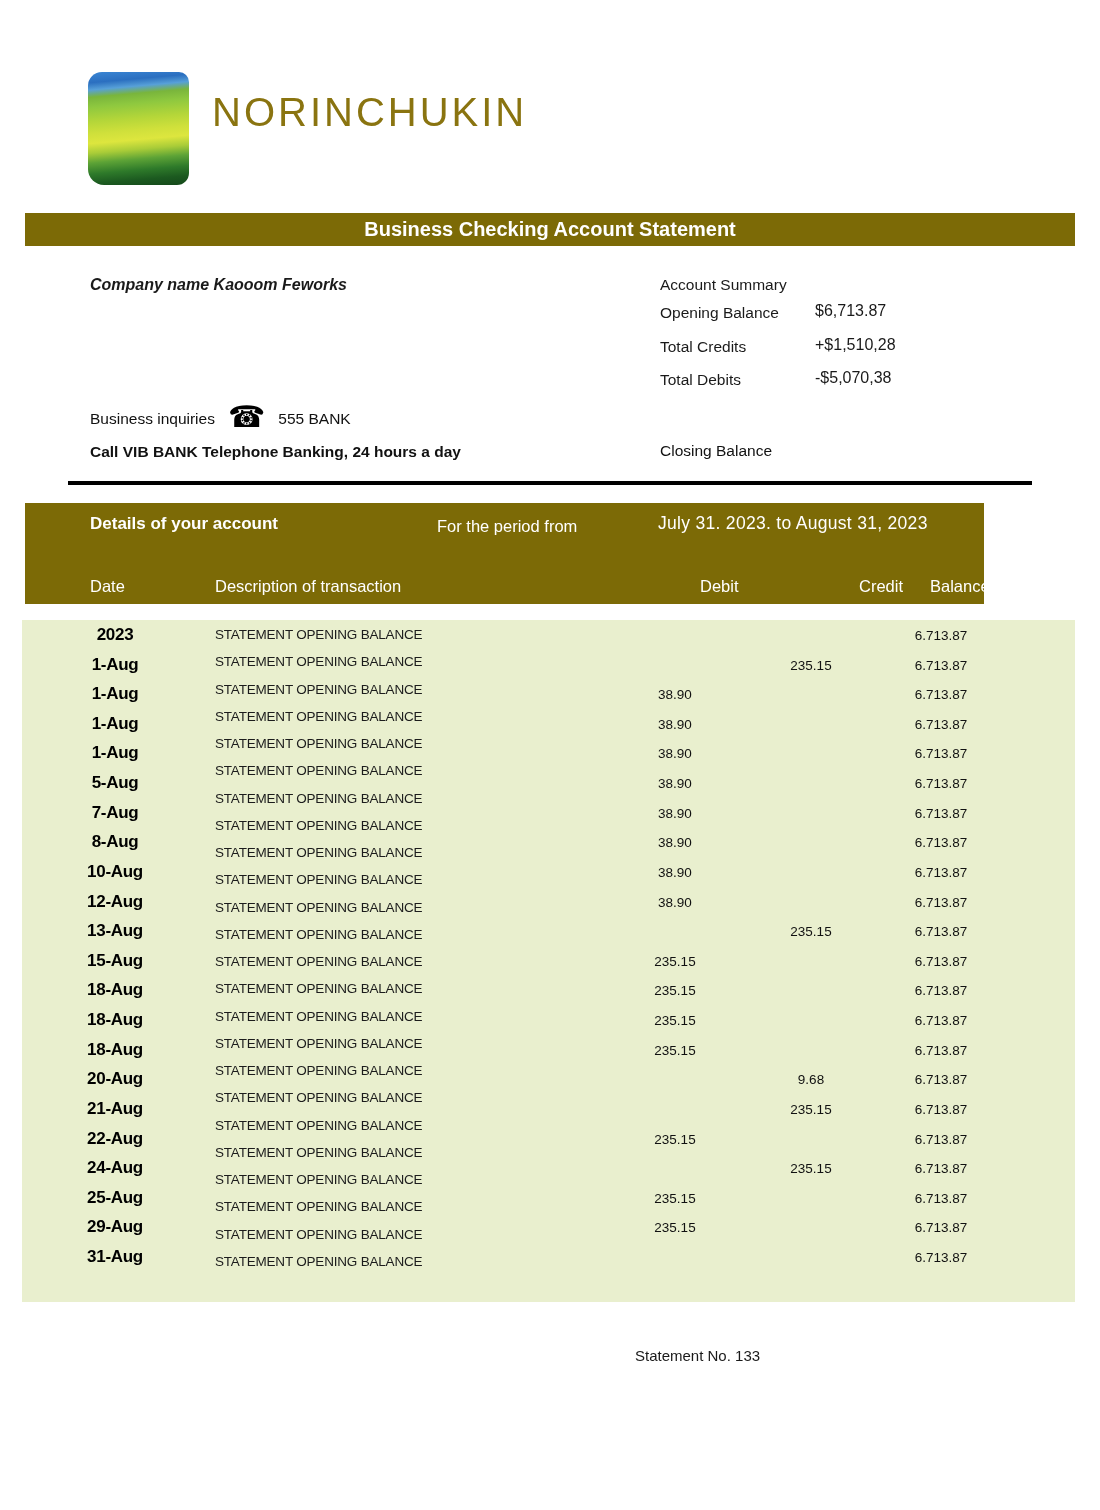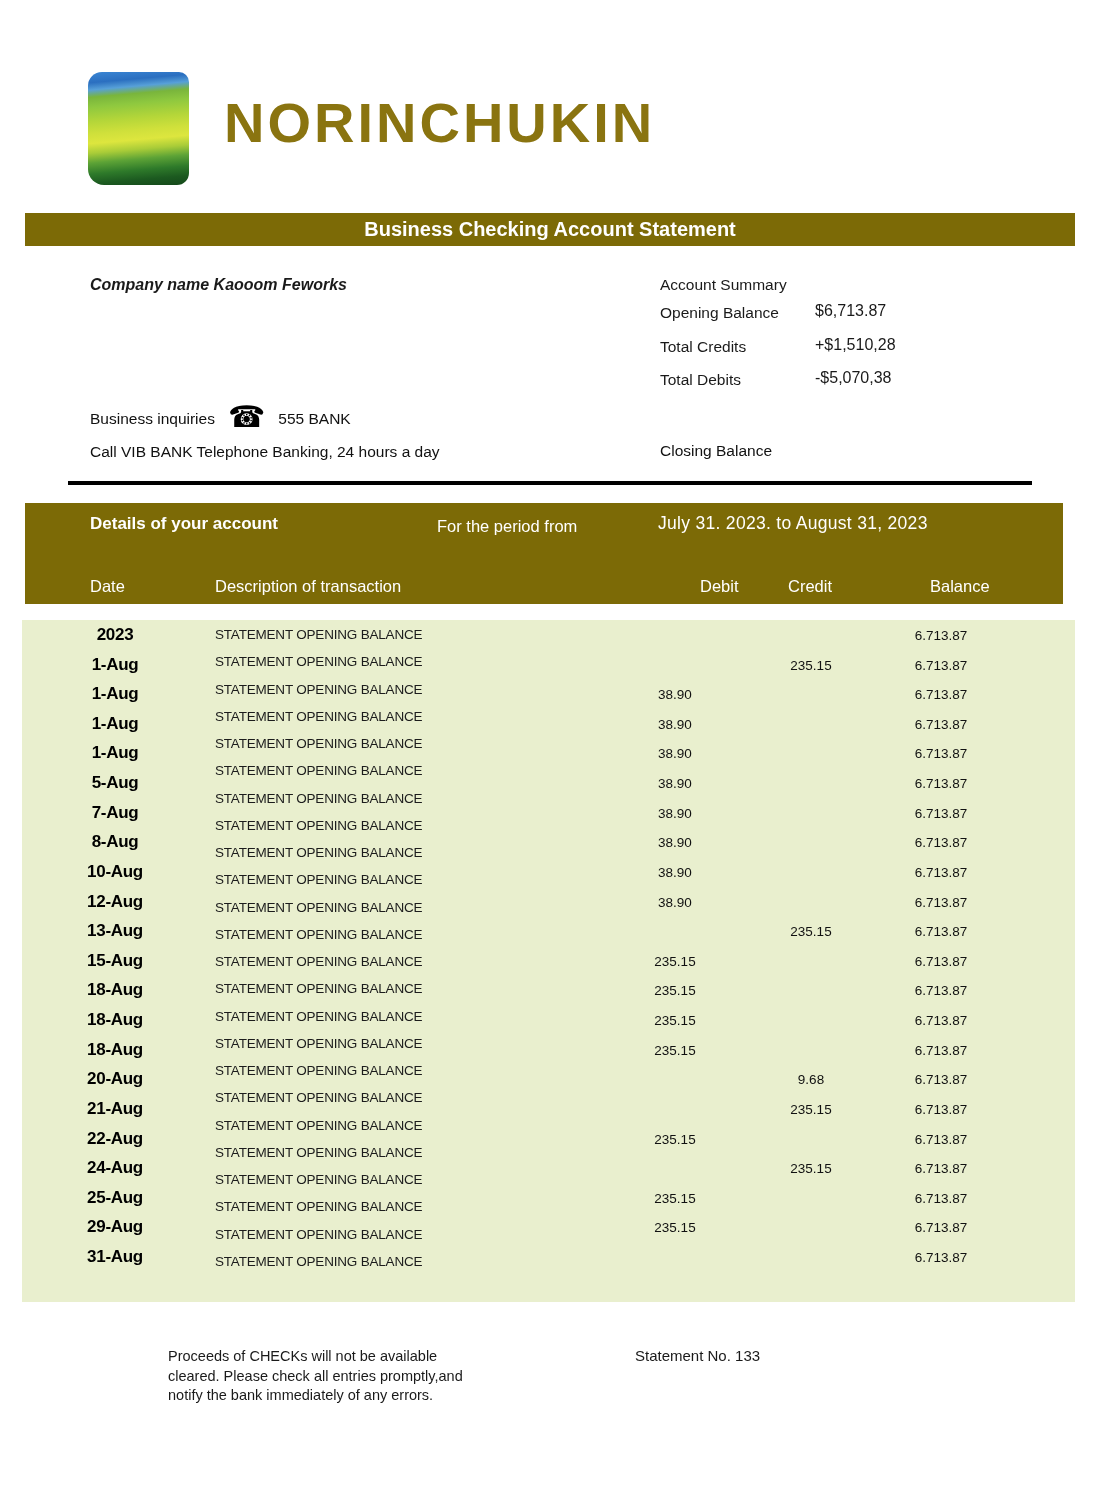--- a/index.html
+++ b/index.html
@@ -12,59 +12,59 @@
     position:absolute; left:88px; top:72px; width:101px; height:113px;
     border-radius:14px 10px 12px 16px;
     background:
       linear-gradient(175deg,
         #3a86d4 0%, #2b6fc0 9%, #57a0d8 15%,
         #79b53c 21%, #8ec83f 29%, #b4d639 41%,
         #cfe03b 51%, #dde63e 59%, #a9cc38 67%,
         #5da336 75%, #2e7a2a 84%, #1c5a20 92%, #14481a 100%);
   }
   .logo-text {
-    position:absolute; left:224px; top:90px;
-    font-size:56px; font-weight:bold; letter-spacing:3px;
+    position:absolute; left:212px; top:90px;
+    font-size:40px; font-weight:normal; letter-spacing:3px;
     color:var(--logo-text,#8a7410); white-space:nowrap;
   }
 
   
   .title-band {
     position:absolute; left:25px; top:213px; width:1050px; height:33px;
     background:var(--gold,#7c6a06); color:#fff; text-align:center;
     font-size:20px; font-weight:600; line-height:33px;
   }
 
   .company { position:absolute; left:90px; top:276px; font-size:16px; font-style:italic; font-weight:600; color:#1a1a1a; }
 
   .sum-head { position:absolute; left:660px; top:276px; font-size:15.5px; color:#1a1a1a; }
   .sum-label { position:absolute; left:660px; font-size:15.5px; color:#1a1a1a; }
   .sum-value { position:absolute; left:815px; width:200px; text-align:left; font-size:16px; color:#1a1a1a; }
 
   .inq1 { position:absolute; left:90px; top:406px; font-size:15.5px; display:flex; align-items:center; gap:13px; }
   .phone-ic { font-size:30px; line-height:26px; position:relative; top:-2px; color:#000; }
-  .inq2 { position:absolute; left:90px; top:443px; font-size:15.5px; font-weight:400; }
+  .inq2 { position:absolute; left:90px; top:443px; font-size:15.5px; font-weight:700; }
 
   .closing-label { position:absolute; left:660px; top:442px; font-size:15.5px; }
   .closing-box {
     position:absolute; left:837px; top:429px; width:194px; height:41px;
     border:2px solid #000; background:#fff;
   }
   .closing-value { display:block; text-align:right; padding-right:9px; font-size:19px; line-height:37px; color:#000; }
 
   .rule { position:absolute; left:68px; top:481px; width:964px; height:4px; background:#000; }
 
   
-  .details-band { position:absolute; left:25px; top:503px; width:1038px; height:101px; background:var(--gold,#7c6a06); color:#fff; }
+  .details-band { position:absolute; left:25px; top:503px; width:959px; height:101px; background:var(--gold,#7c6a06); color:#fff; }
   .details-head { position:absolute; left:65px; top:11px; font-size:17px; font-weight:bold; }
   .period-label { position:absolute; left:412px; top:14px; font-size:16.5px; }
   .period-value { position:absolute; left:633px; top:10px; font-size:17.5px; letter-spacing:0.3px; white-space:nowrap; }
   .col-head { position:absolute; top:74px; font-size:16.5px; }
   .ch-date { left:65px; } .ch-desc { left:190px; }
-  .ch-debit { left:675px; } .ch-credit { left:763px; } .ch-balance { left:905px; }
+  .ch-debit { left:675px; } .ch-credit { left:834px; } .ch-balance { left:905px; }
 
   
   .tbody { position:absolute; left:22px; top:620px; width:1053px; height:682px; background:var(--table-bg,#e9efce); }
   .desc { position:absolute; left:193px; font-size:13.5px; color:#1c1c1c; white-space:nowrap; letter-spacing:-0.2px; }
   .tdate { position:absolute; left:38px; width:110px; text-align:center; font-weight:bold; font-size:17px; letter-spacing:-0.3px; color:#000; }
   .tnum { position:absolute; width:110px; text-align:center; font-size:13.5px; color:#111; }
   .tnum.debit { left:598px; } .tnum.credit { left:734px; } .tnum.balance { left:864px; }
 
   
   .notice { position:absolute; left:168px; top:1347px; font-size:14.5px; line-height:19.5px; color:#1a1a1a; }
@@ -243,20 +243,15 @@
         <div class="tdate" style="top: 597.4px;">29-Aug</div>
         <div class="tnum debit" style="top: 600.4px;">235.15</div>
         <div class="tnum balance" style="top: 600.4px;">6.713.87</div>
       </div>
       <div>
         <div class="tdate" style="top: 627.02px;">31-Aug</div>
         <div class="tnum balance" style="top: 630.02px;">6.713.87</div>
       </div>
     </div>
 
-  <div class="notice">
-    <div>Proceeds of CHECKs will not be available</div>
-    <div>cleared. Please check all entries promptly,and</div>
-    <div>notify the bank  immediately of any errors.</div>
-  </div>
   <div class="stmt-no">Statement No. 133</div>
 
 </div>
 
 </body></html>

